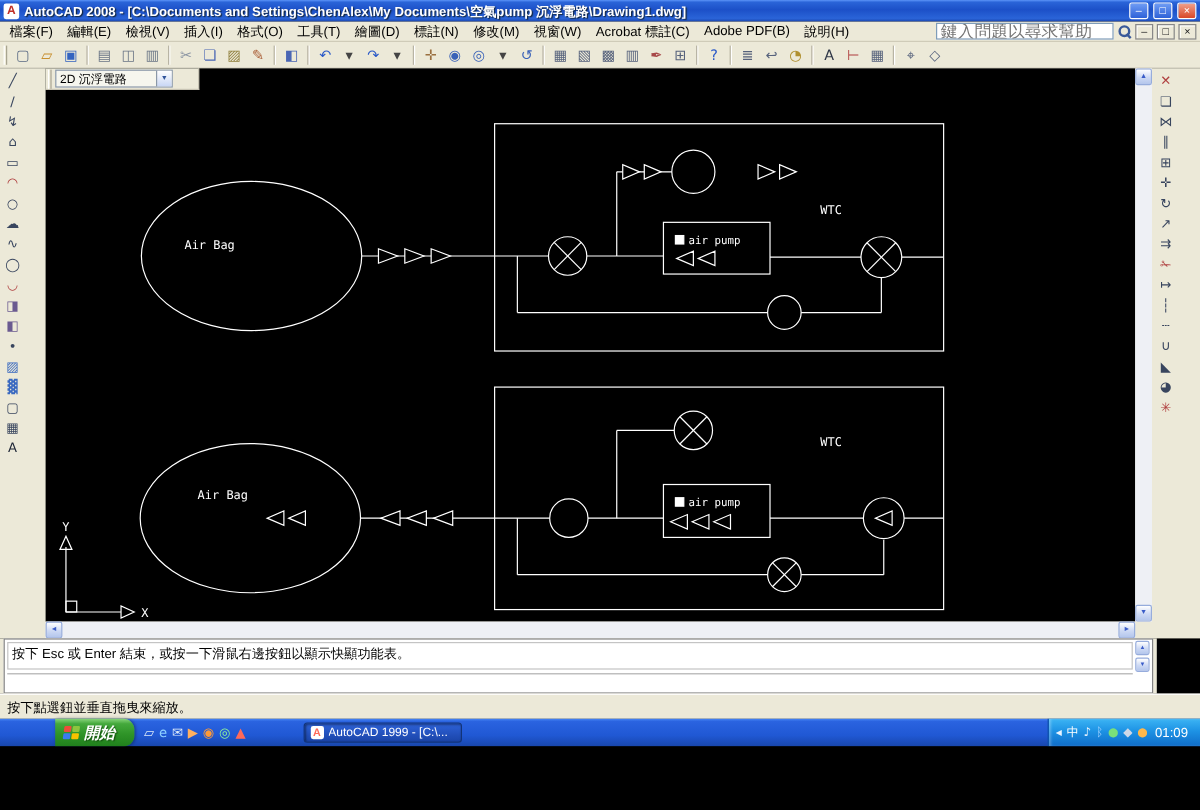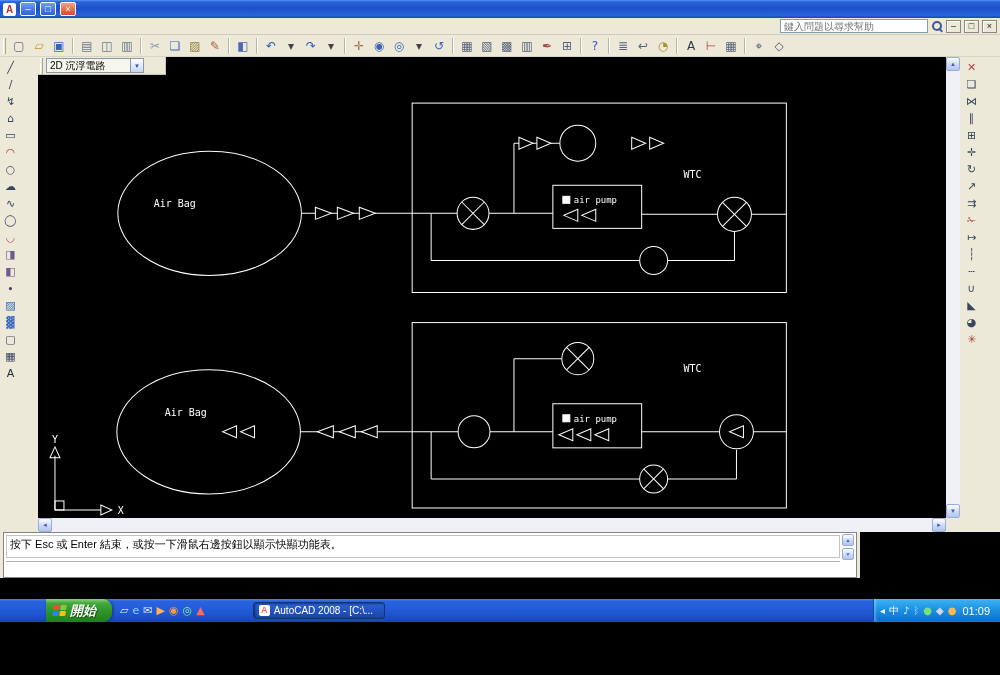--- a/index.html
+++ b/index.html
@@ -14,21 +14,21 @@
   .tb-ctrl{width:16px;height:14px;flex:none;border:1px solid #fff;border-radius:2px;font-size:9px;line-height:12px;text-align:center;color:#fff;
     background:linear-gradient(180deg,#6f9cf4,#2e62d8);}
   .tb-ctrl.close{background:linear-gradient(180deg,#f0a08a,#d84828);}
 
   
   #menubar{position:absolute;top:18px;left:0;width:1000px;height:17px;background:#ece9d8;border-bottom:1px solid #cfcbb8;
     display:flex;align-items:center;padding-left:2px;}
   #menu-items{display:flex;align-items:center;}
   .menu-item{padding:1px 6px;font-size:11px;color:#000;white-space:nowrap;}
   .menu-right{margin-left:auto;display:flex;align-items:center;gap:3px;padding-right:3px;}
-  #help-search{width:148px;height:14px;font-size:10px;border:1px solid #7f9db9;padding:0 3px;color:#444;background:#fff;}
+  #help-search{width:148px;height:14px;font-size:14px;border:1px solid #7f9db9;padding:0 3px;color:#444;background:#fff;}
   .magnifier{position:relative;width:12px;height:12px;display:inline-block;}
   .magnifier::before{content:"";position:absolute;left:1px;top:1px;width:6px;height:6px;border:2px solid #3a5a9a;border-radius:50%;}
   .magnifier::after{content:"";position:absolute;right:0;bottom:1px;width:5px;height:2px;background:#3a5a9a;transform:rotate(45deg);}
   .mdi-btn{width:15px;height:13px;font-size:9px;line-height:11px;text-align:center;background:#ece9d8;border:1px solid #888;box-shadow:inset 1px 1px 0 #fff;color:#222;}
 
   
   #toolbar1{position:absolute;top:35px;left:0;width:1000px;height:22px;background:#ece9d8;border-bottom:1px solid #d8d4c4;
     display:flex;align-items:center;padding-left:2px;}
   .tb-row{display:flex;align-items:center;}
   .tb-btn{width:20px;height:18px;display:flex;align-items:center;justify-content:center;font-size:12px;
@@ -53,21 +53,21 @@
     background:linear-gradient(180deg,#fff,#c8d6f4);border-left:1px solid #8a98a8;}
   #hscroll{position:absolute;left:0;right:0;bottom:0;height:14px;display:flex;background:#eef0f5;}
   #vscroll{position:absolute;right:40px;top:0;bottom:14px;width:14px;display:flex;flex-direction:column;background:#eef0f5;}
   .sb-btn{width:14px;height:14px;flex:none;display:flex;align-items:center;justify-content:center;font-size:6px;color:#3a5cc8;
     background:linear-gradient(180deg,#fff,#cdd9f4 55%,#b4c6ec);border:1px solid #96acdc;border-radius:2px;}
   .sb-track{flex:1;}
   .cad-text{fill:#fff;stroke:none;font-family:"DejaVu Sans Mono",monospace;font-size:10px;}
   .cad-text-sm{fill:#fff;stroke:none;font-family:"DejaVu Sans Mono",monospace;font-size:9px;}
 
   
-  #command{position:absolute;top:532px;left:0;width:860px;height:46px;background:#ece9d8;padding:0 3px;}
+  #command{position:absolute;top:532px;left:0;width:964px;height:46px;background:#ece9d8;padding:0 3px;}
   .cmd-box{position:relative;width:100%;height:100%;background:#fff;border:1px solid #848484;}
   .cmd-history{position:absolute;left:2px;top:2px;right:16px;height:23px;border:1px solid #c4c4c4;overflow:hidden;
     font-family:"DejaVu Sans Mono",monospace;font-size:11px;color:#000;padding:1px 3px;}
   .cmd-scroll{position:absolute;right:1px;top:1px;width:13px;height:27px;}
   .sb-btn.mini{width:12px;height:12px;font-size:5px;position:absolute;left:0;}
   .sb-btn.mini.up{top:0;}
   .sb-btn.mini.down{top:14px;}
   .cmd-input{position:absolute;left:2px;right:16px;bottom:2px;height:14px;border:none;border-top:1px solid #b0b0b0;outline:none;
     font-family:"DejaVu Sans Mono",monospace;font-size:11px;padding:0 3px;background:#fff;}
 
@@ -103,26 +103,42 @@
   #clock{color:#fff;font-size:11px;margin-left:2px;}
   #bottom-black{position:absolute;top:622px;left:0;width:1000px;height:53px;background:#000;}
 </style>
 </head>
 <body>
 
 <div id="screen">
 
   <div id="titlebar">
     <div class="app-icon">A</div>
+    <div class="title-text">AutoCAD 2008 - [C:\Documents and Settings\ChenAlex\My Documents\空氣pump 沉浮電路\Drawing1.dwg]</div>
     <div class="tb-ctrl">–</div>
     <div class="tb-ctrl">□</div>
     <div class="tb-ctrl close">×</div>
   </div>
 
   <div id="menubar">
+    <div id="menu-items">
+        <div class="menu-item">檔案(F)</div>
+        <div class="menu-item">編輯(E)</div>
+        <div class="menu-item">檢視(V)</div>
+        <div class="menu-item">插入(I)</div>
+        <div class="menu-item">格式(O)</div>
+        <div class="menu-item">工具(T)</div>
+        <div class="menu-item">繪圖(D)</div>
+        <div class="menu-item">標註(N)</div>
+        <div class="menu-item">修改(M)</div>
+        <div class="menu-item">視窗(W)</div>
+        <div class="menu-item">Acrobat 標註(C)</div>
+        <div class="menu-item">Adobe PDF(B)</div>
+        <div class="menu-item">說明(H)</div>
+      </div>
     <div class="menu-right">
       <input id="help-search" placeholder="鍵入問題以尋求幫助" style="">
       <span class="magnifier"></span>
       <span class="mdi-btn">–</span>
       <span class="mdi-btn">□</span>
       <span class="mdi-btn">×</span>
     </div>
   </div>
 
   <div id="toolbar1">
@@ -341,20 +357,23 @@
         <div>按下 Esc 或 Enter 結束，或按一下滑鼠右邊按鈕以顯示快顯功能表。</div>
       </div>
       <div class="cmd-scroll">
         <div class="sb-btn mini up">▲</div>
         <div class="sb-btn mini down">▼</div>
       </div>
       <input class="cmd-input" value="" style="">
     </div>
   </div>
 
+  <div id="statusbar">
+    <span>按下點選鈕並垂直拖曳來縮放。</span>
+  </div>
 
   <div id="taskbar">
     <div id="start-btn">
       <span class="flag">
           <i></i>
           <i></i>
           <i></i>
           <i></i>
         </span>
       <span>開始</span>
@@ -363,21 +382,21 @@
         <div class="ql-icon" style="color: rgb(220, 232, 248);">▱</div>
         <div class="ql-icon" style="color: rgb(142, 208, 255);">e</div>
         <div class="ql-icon" style="color: rgb(220, 232, 248);">✉</div>
         <div class="ql-icon" style="color: rgb(255, 176, 96);">▶</div>
         <div class="ql-icon" style="color: rgb(255, 154, 56);">◉</div>
         <div class="ql-icon" style="color: rgb(142, 240, 154);">◎</div>
         <div class="ql-icon" style="color: rgb(255, 106, 90);">▲</div>
       </div>
     <div id="task-btn">
       <span class="task-ico">A</span>
-      <span class="task-label">AutoCAD 2008 - [C:\...</span>
+      <span class="task-label">AutoCAD 1999 - [C:\...</span>
     </div>
     <div class="tb-flex"></div>
     <div id="tray">
       <div id="tray-icons">
           <div class="tray-icon" style="color: rgb(234, 244, 255);">◂</div>
           <div class="tray-icon" style="color: rgb(255, 255, 255);">中</div>
           <div class="tray-icon" style="color: rgb(234, 244, 255);">♪</div>
           <div class="tray-icon" style="color: rgb(156, 208, 255);">ᛒ</div>
           <div class="tray-icon" style="color: rgb(122, 224, 122);">●</div>
           <div class="tray-icon" style="color: rgb(207, 216, 232);">◆</div>

